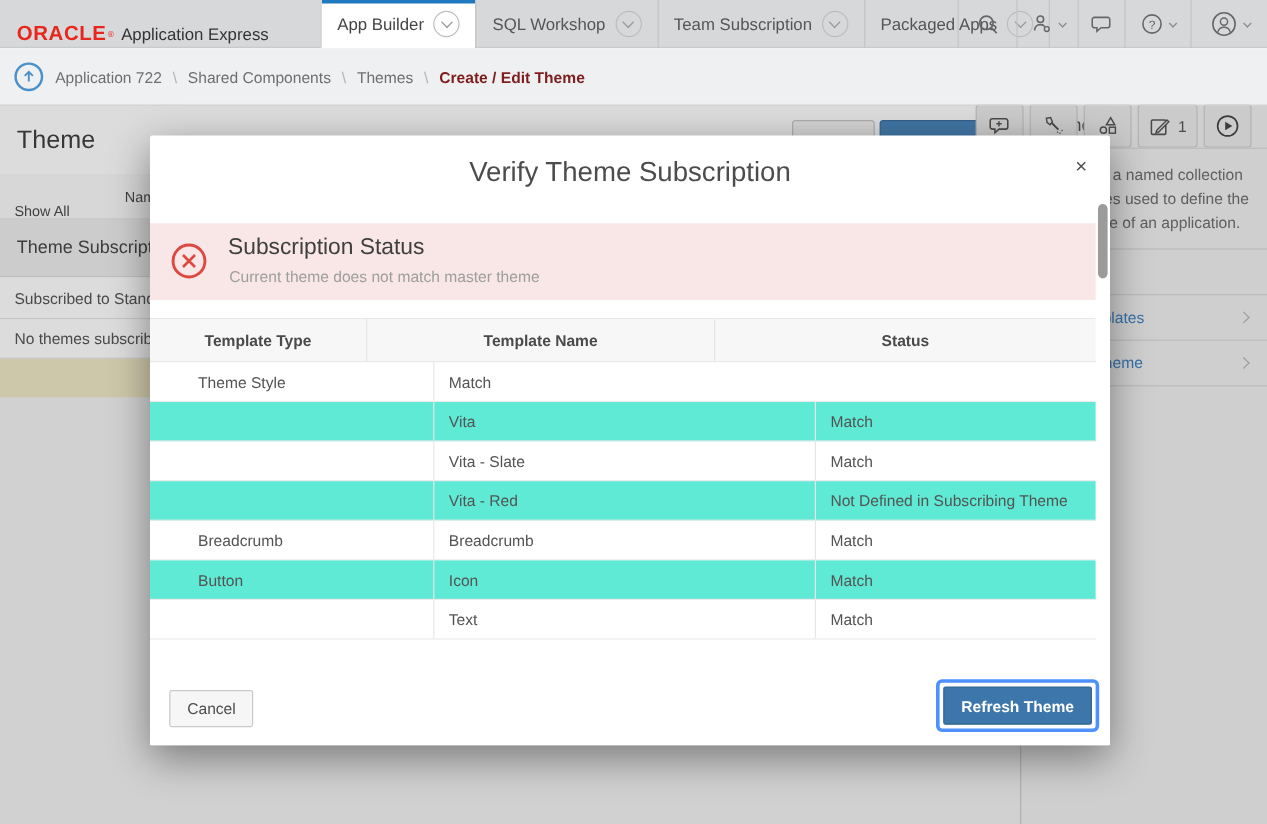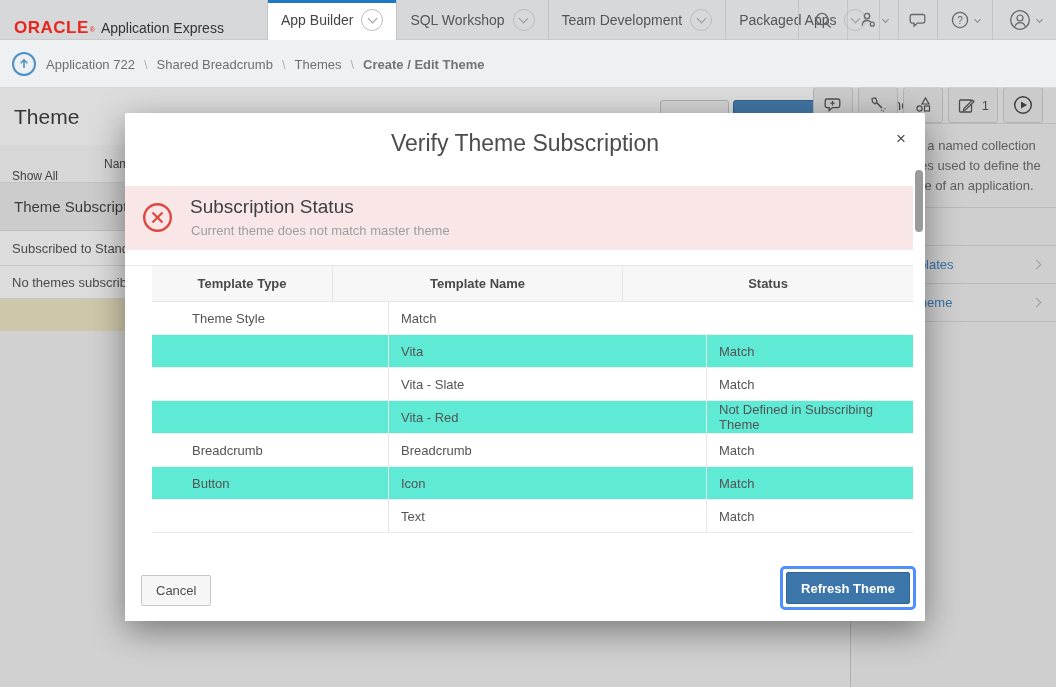--- a/index.html
+++ b/index.html
@@ -31,21 +31,21 @@
   
   .crumbbar { position:absolute; top:41px; left:0; width:1056px; height:47px;
     background:#eff0f1; border-bottom:1px solid #d8d8d8; z-index:10; }
   .up-circle { position:absolute; left:12px; top:11px; width:24px; height:24px;
     border:2px solid #4a90c9; border-radius:50%; display:flex; align-items:center;
     justify-content:center; color:#4a90c9; font-size:14px; cursor:pointer; }
   .crumbs { position:absolute; left:46px; top:0; height:47px; display:flex;
     align-items:center; font-size:13px; color:#6f6f6f; }
   .crumbs .sep { color:#b3b3b3; padding:0 9px; }
   .crumbs .item { cursor:pointer; }
-  .crumbs .current { color:#737373; font-weight:bold; }
+  .crumbs .current { color:#7f1d1d; font-weight:bold; }
   .crumb-toolbar { position:absolute; right:13px; top:46px; display:flex; gap:5px; }
   .tbtn { height:36px; min-width:40px; background:#ececec; border:1px solid #cfcfcf;
     border-radius:3px; display:flex; align-items:center; justify-content:center;
     gap:6px; cursor:pointer; color:#555; padding:0 8px; }
   .tbtn .badge { font-size:13px; color:#555; }
 
   
   .content { position:absolute; top:88px; left:0; width:1056px; bottom:0; background:#f2f2f2; }
   .main { position:absolute; left:0; top:0; width:850px; bottom:0; }
   .page-head { position:absolute; left:0; top:0; width:850px; height:57px; background:#fff; }
@@ -91,21 +91,21 @@
     box-shadow:0 10px 34px rgba(0,0,0,0.42); }
   .m-title { position:absolute; top:0; left:0; right:0; height:57px; }
   .m-title h1 { text-align:center; line-height:60px; font-size:23px; font-weight:400; color:#4c4c4c; }
   .m-close { position:absolute; right:19px; top:17px; font-size:17px; color:#4c4c4c;
     cursor:pointer; line-height:1; }
   .m-body { position:absolute; top:57px; left:0; right:0; bottom:61px; overflow:hidden; }
   .alert { position:absolute; top:16px; left:0; right:12px; height:64px; background:#f8e7e6; }
   .alert-icon { position:absolute; left:17px; top:16px; }
   .alert-title { position:absolute; left:65px; top:10px; font-size:19px; color:#3f3f3f; }
   .alert-msg { position:absolute; left:66px; top:37px; font-size:13px; color:#9e9e9e; }
-  .vtable { position:absolute; top:95px; left:0; right:12px; border-top:1px solid #e6e6e6;padding-left:27px; }
+  .vtable { position:absolute; top:95px; left:0; right:12px; border-top:1px solid #e6e6e6; }
   .vt-head { display:flex; height:36px; background:#f7f7f7; border-bottom:1px solid #e6e6e6; }
   .vt-head .c { display:flex; align-items:center; justify-content:center;
     font-size:13px; font-weight:bold; color:#4a4a4a; }
   .vt-row { display:flex; height:33px; border-bottom:1px solid #ebebeb; background:#fff; }
   .vt-row.alt { background:#5eead4; }
   .vt-row .c { display:flex; align-items:center; font-size:13px; color:#545454; padding-left:12px;margin-left:28px; }
   .c.c0 { width:180px; }
   .c.c1 { width:290px; border-left:1px solid #e6e6e6; }
   .c.c2 { flex:1; border-left:1px solid #e6e6e6; }
   .scroll-thumb { position:absolute; right:2px; top:0; width:8px; height:62px;
@@ -136,21 +136,21 @@
           <span class="chev"></span>
         </span>
       </div>
       <div class="tab">
         <span>SQL Workshop</span>
         <span class="chev-circle">
           <span class="chev"></span>
         </span>
       </div>
       <div class="tab">
-        <span>Team Development</span>
+        <span>Team Subscription</span>
         <span class="chev-circle">
           <span class="chev"></span>
         </span>
       </div>
       <div class="tab">
         <span>Packaged Apps</span>
         <span class="chev-circle">
           <span class="chev"></span>
         </span>
       </div>
@@ -195,21 +195,21 @@
 
 <div class="crumbbar">
   <div class="up-circle">
     <svg width="12" height="12" viewBox="0 0 12 12">
         <path d="M6 10V2M2.6 5.2 6 1.8l3.4 3.4" fill="none" stroke="#4a90c9" stroke-width="1.6"></path>
       </svg>
   </div>
   <div class="crumbs" id="crumbs">
       <span class="item">Application 722</span>
       <span class="sep">\</span>
-      <span class="item">Shared Breadcrumb</span>
+      <span class="item">Shared Components</span>
       <span class="sep">\</span>
       <span class="item">Themes</span>
       <span class="sep">\</span>
       <span class="current">Create / Edit Theme</span>
     </div>
   <div class="crumb-toolbar">
     <div class="tbtn">
       <svg width="20" height="18" viewBox="0 0 20 18">
           <path d="M4 3h11a1.8 1.8 0 0 1 1.8 1.8v5a1.8 1.8 0 0 1-1.8 1.8H9.5l-3.4 3v-3H4a1.8 1.8 0 0 1-1.8-1.8v-5A1.8 1.8 0 0 1 4 3z" fill="none" stroke="#555" stroke-width="1.3"></path>
           <path d="M9.5 5v4.4M7.3 7.2h4.4" stroke="#555" stroke-width="1.2"></path>

